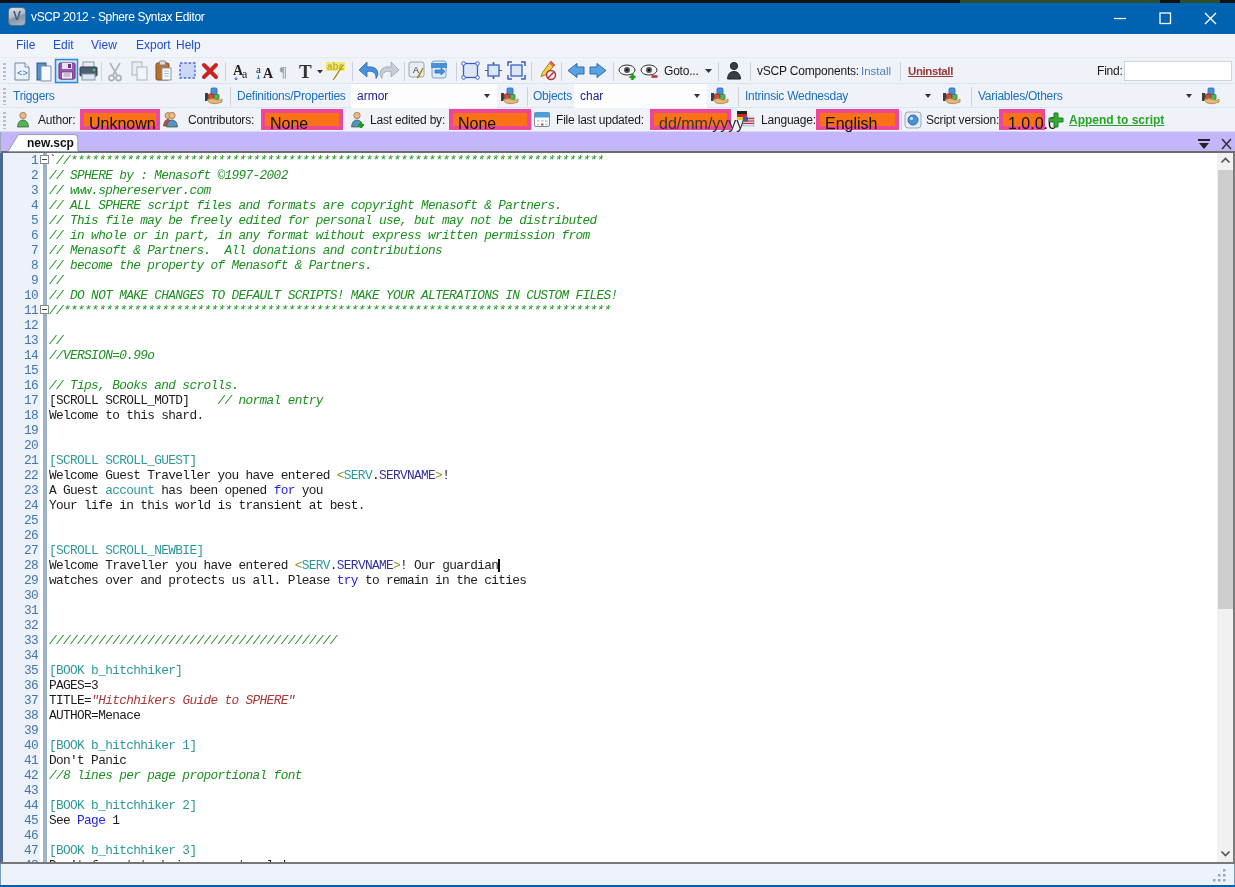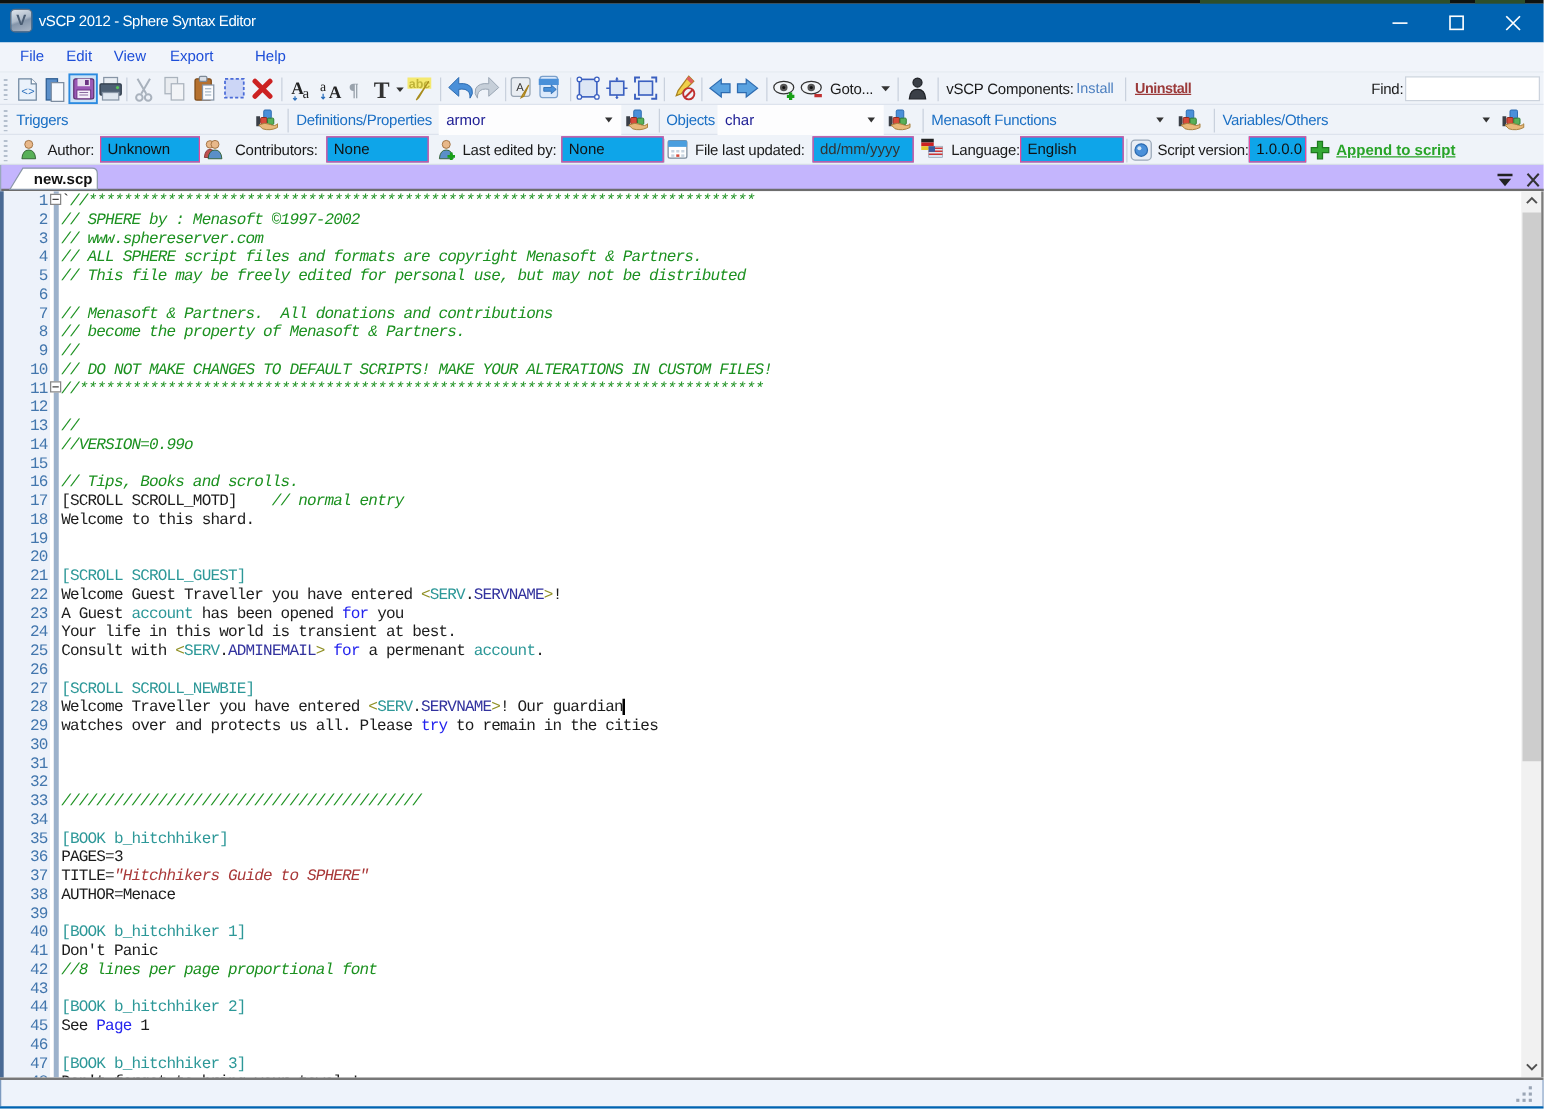--- a/index.html
+++ b/index.html
@@ -20,21 +20,21 @@
 #menubar span{position:absolute;top:4px}
 
 .tbar{position:absolute;left:0;width:1235px;background:#eff3f9}
 #tb1{top:57px;height:27px;border-top:1px solid #e6ebf2;box-shadow:inset 0 -1px 0 #dde3ed}
 #tb2{top:84px;height:24px;box-shadow:inset 0 -1px 0 #dde3ed}
 #tb3{top:108px;height:24px;box-shadow:inset 0 -1px 0 #d6dde8}
 .grip{position:absolute;left:3px;width:3px;background-image:repeating-linear-gradient(#b4bfcd 0 2px,transparent 2px 4px)}
 .vsep{position:absolute;width:1px;background:#c9d1dd}
 .lblue{color:#1a6fc4;font-size:12px;letter-spacing:-0.25px;position:absolute}
 .lblk{color:#1a1a1a;font-size:12px;letter-spacing:-0.2px;position:absolute}
-.wbox{position:absolute;background:#0ea5e9;border:1px solid #ec4899;font-size:12px;color:#111;padding:2px 0 0 5px}
+.wbox{position:absolute;background:#f97316;border:4px solid #ec4899;font-size:16px;color:#111;padding:2px 0 0 5px}
 .carr{position:absolute;width:0;height:0;border-left:3.5px solid transparent;border-right:3.5px solid transparent;border-top:4px solid #333}
 
 #tabbar{position:absolute;left:0;top:132px;width:1235px;height:21px;background:#c4b5fd;border-left:1px solid #98a8bc}
 #tabline{position:absolute;left:0;top:19px;width:1235px;height:2px;background:#6d6d6d}
 #tab{position:absolute;left:7px;top:2px;width:75px;height:18px}
 #tabtxt{position:absolute;left:26px;top:4px;font-size:12px;font-weight:bold;color:#111}
 
 #editor{position:absolute;left:0;top:153px;width:1235px;height:709px;background:#fff;overflow:hidden;border-left:3px solid #4a6a94}
 #gutter{position:absolute;left:0;top:0;width:37px;height:709px;background:#edf2fa}
 #foldband{position:absolute;left:40px;top:0;width:3.5px;height:709px;background:#9db2cb}
@@ -71,21 +71,21 @@
  <svg class="abs" style="left:1097px;top:3px" width="138" height="31" viewBox="0 0 138 31">
    <line x1="17" y1="15.5" x2="29" y2="15.5" stroke="#fff" stroke-width="1.3"></line>
    <rect x="63" y="10" width="10.5" height="10.5" fill="none" stroke="#fff" stroke-width="1.3"></rect>
    <path d="M108 10 L119 21 M119 10 L108 21" stroke="#fff" stroke-width="1.4"></path>
  </svg>
  <div id="menubar">
    <span style="left:16px">File</span>
       <span style="left:53px">Edit</span>
    <span style="left:91px">View</span>
       <span style="left:136px">Export</span>
-   <span style="left:204px">Help</span>
+   <span style="left:176px">Help</span>
  </div>
  <div class="tbar" id="tb1">
       <div class="grip" style="top:5px;height:17px"></div>
 <svg style="left:0;top:0" width="1235" height="27" viewBox="0 0 1235 27">
 
 <g transform="translate(14,5)">
  <path d="M1 0 L11 0 L15 4 L15 17 L1 17 Z" fill="#eaf2fb" stroke="#6f87a0"></path>
  <path d="M11 0 L11 4 L15 4" fill="#fff" stroke="#6f87a0"></path>
  <text x="3" y="13" font-size="9" fill="#2a6ebb" font-family="Liberation Mono">&lt;&gt;</text>
 </g>
@@ -284,21 +284,21 @@
 <span style="position:absolute;left:580px;top:5px;font-size:12px;color:#202095">char</span>
 <div class="carr" style="left:694px;top:10px"></div>
 <svg style="left:710px;top:2px" width="20" height="20" viewBox="0 0 20 20">
  <rect x="1" y="7" width="3" height="8" fill="#3a3f47"></rect>
  <rect x="7" y="2" width="6" height="7" rx="1" fill="#4a90d9" stroke="#2d6bb0" stroke-width="0.8"></rect>
  <rect x="4.5" y="8" width="5" height="5" rx="0.8" fill="#d84a3a" stroke="#8f2a1e" stroke-width="0.8"></rect>
  <rect x="10" y="8.5" width="5" height="5" rx="0.8" fill="#58b058" stroke="#2e7d32" stroke-width="0.8"></rect>
  <path d="M3 14 Q8 11.5 12 13.5 Q16 15.5 18 13 L18 16 Q12 19 6 17 Z" fill="#e8b87a" stroke="#a9813f" stroke-width="0.8"></path>
 </svg>
 <div class="vsep" style="left:738px;top:3px;height:19px"></div>
-<span class="lblue" style="left:745px;top:5px">Menasoft Functions</span>
+<span class="lblue" style="left:745px;top:5px">Intrinsic Wednesday</span>
 <div class="carr" style="left:925px;top:10px"></div>
 <svg style="left:942px;top:2px" width="20" height="20" viewBox="0 0 20 20">
  <rect x="1" y="7" width="3" height="8" fill="#3a3f47"></rect>
  <rect x="7" y="2" width="6" height="7" rx="1" fill="#4a90d9" stroke="#2d6bb0" stroke-width="0.8"></rect>
  <rect x="4.5" y="8" width="5" height="5" rx="0.8" fill="#d84a3a" stroke="#8f2a1e" stroke-width="0.8"></rect>
  <rect x="10" y="8.5" width="5" height="5" rx="0.8" fill="#58b058" stroke="#2e7d32" stroke-width="0.8"></rect>
  <path d="M3 14 Q8 11.5 12 13.5 Q16 15.5 18 13 L18 16 Q12 19 6 17 Z" fill="#e8b87a" stroke="#a9813f" stroke-width="0.8"></path>
 </svg>
 <div class="vsep" style="left:971px;top:3px;height:19px"></div>
 <span class="lblue" style="left:978px;top:5px">Variables/Others</span>
@@ -447,38 +447,38 @@
 <div class="ln" style="top:645px">44</div>
 <div class="ln" style="top:660px">45</div>
 <div class="ln" style="top:675px">46</div>
 <div class="ln" style="top:690px">47</div>
 <div class="ln" style="top:705px">48</div>
 <div class="cl" style="top:0px">`<span class="cm">//****************************************************************************</span></div>
 <div class="cl" style="top:15px"><span class="cm">// SPHERE by : Menasoft ©1997-2002</span></div>
 <div class="cl" style="top:30px"><span class="cm">// www.sphereserver.com</span></div>
 <div class="cl" style="top:45px"><span class="cm">// ALL SPHERE script files and formats are copyright Menasoft &amp; Partners.</span></div>
 <div class="cl" style="top:60px"><span class="cm">// This file may be freely edited for personal use, but may not be distributed</span></div>
+<div class="cl" style="top:75px"><span class="cm">// in whole or in part, in any format without express written permission from</span></div>
 <div class="cl" style="top:90px"><span class="cm">// Menasoft &amp; Partners.  All donations and contributions</span></div>
 <div class="cl" style="top:105px"><span class="cm">// become the property of Menasoft &amp; Partners.</span></div>
 <div class="cl" style="top:120px"><span class="cm">//</span></div>
 <div class="cl" style="top:135px"><span class="cm">// DO NOT MAKE CHANGES TO DEFAULT SCRIPTS! MAKE YOUR ALTERATIONS IN CUSTOM FILES!</span></div>
 <div class="cl" style="top:150px"><span class="cm">//******************************************************************************</span></div>
 <div class="cl" style="top:180px"><span class="cm">//</span></div>
 <div class="cl" style="top:195px"><span class="cm">//VERSION=0.99o</span></div>
 <div class="cl" style="top:210px"></div>
 <div class="cl" style="top:225px"><span class="cm">// Tips, Books and scrolls.</span></div>
 <div class="cl" style="top:240px">[SCROLL SCROLL_MOTD]    <span class="cm">// normal entry</span></div>
 <div class="cl" style="top:255px">Welcome to this shard.</div>
 <div class="cl" style="top:270px"></div>
 <div class="cl" style="top:285px"></div>
 <div class="cl" style="top:300px"><span class="tl">[SCROLL SCROLL_GUEST]</span></div>
 <div class="cl" style="top:315px">Welcome Guest Traveller you have entered <span class="ko">&lt;</span><span class="tl">SERV</span>.<span class="kn">SERVNAME</span><span class="ko">&gt;</span>!</div>
 <div class="cl" style="top:330px">A Guest <span class="tl">account</span> has been opened <span class="kb">for</span> you</div>
 <div class="cl" style="top:345px">Your life in this world is transient at best.</div>
-<div class="cl" style="top:360px">Consult with <span class="ko">&lt;</span><span class="tl">SERV</span>.<span class="kn">ADMINEMAIL</span><span class="ko">&gt;</span> <span class="kb">for</span> a permenant <span class="tl">account</span>.</div>
 <div class="cl" style="top:375px"></div>
 <div class="cl" style="top:390px"><span class="tl">[SCROLL SCROLL_NEWBIE]</span></div>
 <div class="cl" style="top:405px">Welcome Traveller you have entered <span class="ko">&lt;</span><span class="tl">SERV</span>.<span class="kn">SERVNAME</span><span class="ko">&gt;</span>! Our guardian</div>
 <div class="cl" style="top:420px">watches over and protects us all. Please <span class="kb">try</span> to remain in the cities</div>
 <div class="cl" style="top:450px"></div>
 <div class="cl" style="top:465px"></div>
 <div class="cl" style="top:480px"><span class="cm">/////////////////////////////////////////</span></div>
 <div class="cl" style="top:495px"></div>
 <div class="cl" style="top:510px"><span class="tl">[BOOK b_hitchhiker]</span></div>
 <div class="cl" style="top:525px">PAGES=3</div>

